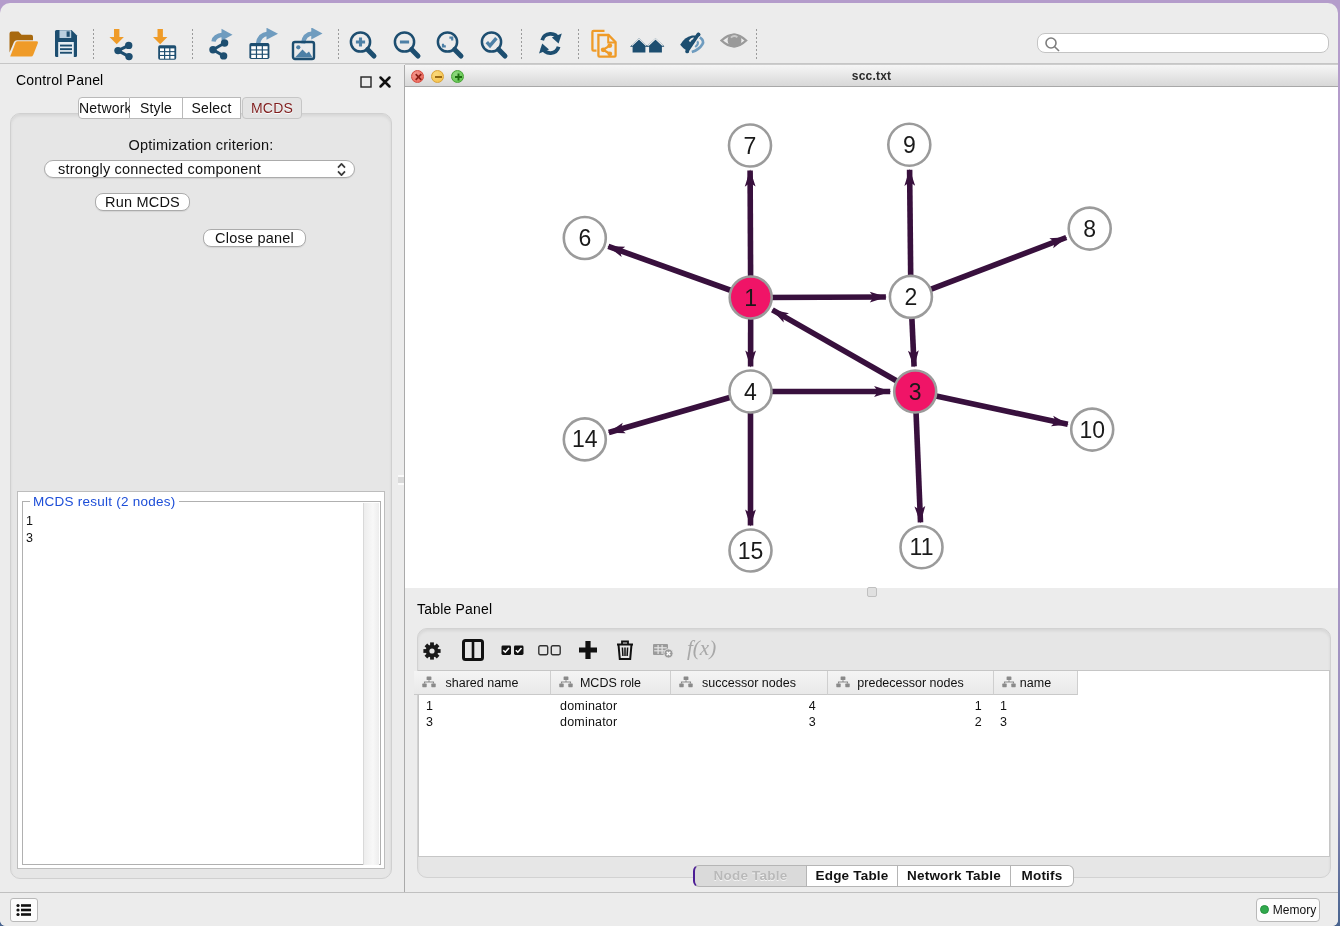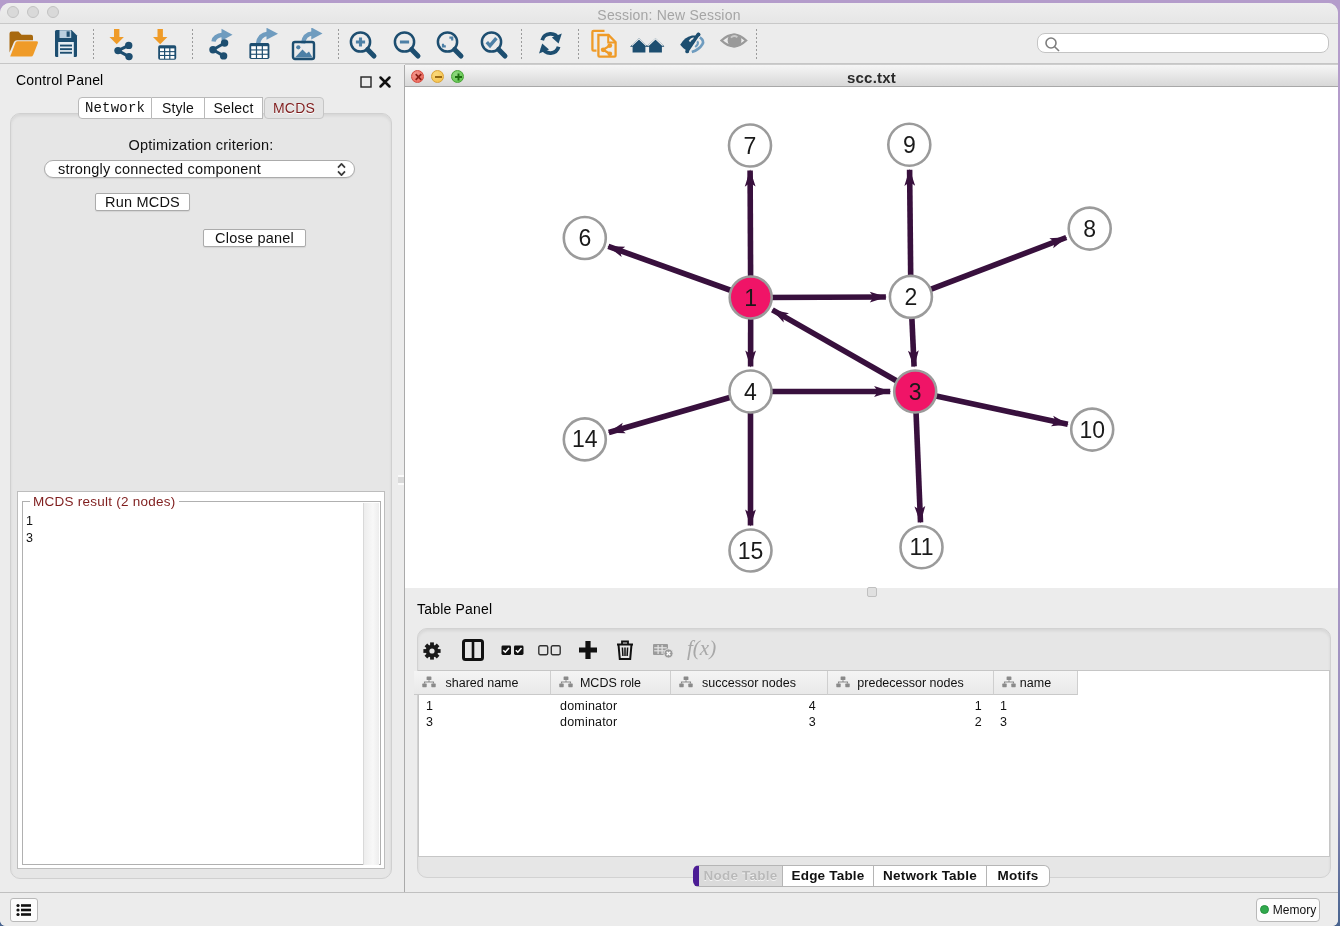--- a/index.html
+++ b/index.html
@@ -33,36 +33,36 @@
 .tab { position:static !important; font-size:14px; letter-spacing:0.2px; color:#111; background:#fff;
   border:1px solid #b9b9b9; border-left:none; height:22px; line-height:20px;
   text-align:center; }
 .tab.first { border-left:1px solid #b9b9b9; border-radius:4px 0 0 4px; }
 .tab.sel { background:#e4e4e4; color:#7f1d1d; border-color:#c6c6c6; border-left:1px solid #c6c6c6;
   margin-left:1px; border-radius:4px; text-shadow:0 1px 0 #fff; }
 #opt-label { left:11px; top:72px; width:380px; text-align:center; font-size:14.5px; letter-spacing:0.2px; color:#111; }
 #dropdown { left:44px; top:95px; width:311px; height:18px; background:#fff;
   border:1px solid #ababab; border-radius:9px; font-size:14.5px; letter-spacing:0.2px; color:#111;
   line-height:16px; padding-left:13px; box-shadow:0 1px 1px rgba(0,0,0,0.08); }
-.btn { background:#fff; border:1px solid #ababab; border-radius:2px; font-size:14.5px; letter-spacing:0.2px;
+.btn { background:#fff; border:1px solid #ababab; border-radius:8px; font-size:14.5px; letter-spacing:0.2px;
   color:#111; text-align:center; height:18px; line-height:16px;
   box-shadow:0 1px 1px rgba(0,0,0,0.08); }
 #mcds-pane { left:17px; top:426px; width:368px; height:378px; background:#fff;
   border:1px solid #bdbdbd; }
 #mcds-group { left:4px; top:9px; width:359px; height:364px; border:1px solid #b0b0b0; }
-#mcds-title { left:7px; top:-8px; background:#fff; padding:0 3px; font-size:13.5px; letter-spacing:0.25px; color:#7f1d1d; }
+#mcds-title { left:7px; top:-8px; background:#fff; padding:0 3px; font-size:13.5px; letter-spacing:0.25px; color:#1d4ed8; }
 #mcds-scroll { right:1px; top:1px; width:16px; height:362px;
   background:linear-gradient(90deg,#ededed,#f8f8f8 60%,#ededed); border-left:1px solid #d9d9d9; }
 
 #netframe { left:405px; top:61px; width:933px; height:527px; }
 #net-titlebar { left:0; top:0; width:933px; height:23px;
   background:linear-gradient(#f6f6f6,#d8d8d8); border-top:1px solid #cdcdcd;
   border-bottom:1px solid #a8a8a8; }
 .mtl { width:13px; height:13px; border-radius:50%; top:4.5px; }
-#net-title { left:0; top:4px; width:933px; text-align:center; font-size:15px; letter-spacing:0.2px; font-weight:600; color:#2b2b2b; }
+#net-title { left:0; top:4px; width:933px; text-align:center; font-size:12px; letter-spacing:0.2px; font-weight:600; color:#2b2b2b; }
 #net-canvas { left:0; top:23px; width:933px; height:501px; background:#fff; }
 #splitter-h { left:405px; top:585px; width:933px; height:9px; background:#ececec; }
 #split-handle { left:462px; top:-1px; width:10px; height:10px; background:#e0e0e0;
   border:1px solid #c0c0c0; border-radius:2px; }
 
 #tpanel { left:405px; top:594px; width:933px; height:292px; background:#ececec; }
 #tp-recess { left:12px; top:31px; width:914px; height:250px; background:#e6e6e6;
   border:1px solid #d2d2d2; border-radius:10px;
   box-shadow:inset 0 2px 3px rgba(0,0,0,0.07); }
 #tp-table { left:13px; top:73px; width:912px; height:187px; background:#fff;
@@ -82,26 +82,20 @@
   border:1px solid #b9b9b9; border-radius:3px; }
 #membtn { left:1256px; top:5px; width:64px; height:24px; background:#fcfcfc;
   border:1px solid #b9b9b9; border-radius:4px; font-size:12px; color:#111;
   line-height:22px; text-align:center; }
 svg { display:block; }
 </style>
 </head>
 <body>
 <div id="win">
 
-  <div id="titlebar">
-    <div class="tl" style="left:6.5px;"></div>
-    <div class="tl" style="left:26.5px;"></div>
-    <div class="tl" style="left:46.5px;"></div>
-    <div id="title-text">Session: New Session</div>
-  </div>
 
   <div id="toolbar">
     <svg width="32" height="32" viewBox="0 0 32 32" style="position:absolute;left:8px;top:4px;">
         <path d="M1.5 28.5 L1.5 5.5 Q1.5 3.5 3.5 3.5 L10.5 3.5 L13.5 6.8 L23 6.8 Q25 6.8 25 8.8 L25 12.2 L8.8 12.2 Q6.8 12.2 6 14 L1.5 24.5 Z" fill="#a8690f"></path>
         <path d="M2.2 28.5 L7.6 14.6 Q8.2 13.2 9.8 13.2 L28.6 13.2 Q30.6 13.2 29.9 15 L25.2 27 Q24.6 28.5 23 28.5 Z" fill="#ef9b28"></path>
       </svg>
     <svg width="24" height="34" viewBox="0 0 24 34" style="position:absolute;left:54px;top:4px;">
         <path d="M1 27.5 Q1 29 2.5 29 L21.5 29 Q23 29 23 27.5 L23 7.5 L17.5 2 L2.5 2 Q1 2 1 3.5 Z" fill="#1d4e70"></path>
         <path d="M5.5 2.2 L17.2 2.2 L17.2 10 L5.5 10 Z" fill="#b9cfdf"></path>
         <rect x="12.6" y="3.4" width="3.1" height="5.4" fill="#1d4e70"></rect>
@@ -239,21 +233,21 @@
   </div>
 
   <div id="cpanel">
     <div class="panel-title" style="left:16px; top:7px;">Control Panel</div>
     <svg width="34" height="16" viewBox="0 0 34 16" style="position:absolute;left:359px;top:9px;">
       <rect x="2" y="3" width="10" height="10" fill="none" stroke="#222" stroke-width="1.4"></rect>
       <path d="M21.5 3.5 L30.5 12.5 M30.5 3.5 L21.5 12.5" stroke="#111" stroke-width="2.5" stroke-linecap="round"></path>
     </svg>
     <div id="cp-recess"></div>
     <div class="tabrow" style="left:78px; top:32px;">
-      <div class="tab first" style="width:74px;font-family:Liberation Mono, monospace;">Network</div>
+      <div class="tab first" style="width:52px;">Network</div>
       <div class="tab" style="width:53px;">Style</div>
       <div class="tab" style="width:58px;">Select</div>
       <div class="tab sel" style="width:60px;">MCDS</div>
     </div>
     <div id="opt-label">Optimization criterion:</div>
     <div id="dropdown">strongly connected component
       <svg width="11" height="15" viewBox="0 0 11 15" style="position:absolute; right:7px; top:1px;">
         <path d="M2 5.6 L5.5 1.8 L9 5.6" fill="none" stroke="#3c3c3c" stroke-width="1.7" stroke-linejoin="round"></path>
         <path d="M2 9.4 L5.5 13.2 L9 9.4" fill="none" stroke="#3c3c3c" stroke-width="1.7" stroke-linejoin="round"></path>
       </svg>
@@ -440,21 +434,21 @@
       <div class="td" style="left:252px; top:27px; width:145px; text-align:right;">4</div>
       <div class="td" style="left:409px; top:27px; width:154px; text-align:right;">1</div>
       <div class="td" style="left:581px; top:27px;">1</div>
       <div class="td" style="left:7px; top:43px;">3</div>
       <div class="td" style="left:141px; top:43px;">dominator</div>
       <div class="td" style="left:252px; top:43px; width:145px; text-align:right;">3</div>
       <div class="td" style="left:409px; top:43px; width:154px; text-align:right;">2</div>
       <div class="td" style="left:581px; top:43px;">3</div>
     </div>
     <div class="tabrow2" style="left:288px; top:268px;">
-      <div class="btab" style="width:90px; border-left:6px solid #4c1d95; border-radius:6px 0 0 6px; background:#dadada; color:#b9b9b9; text-shadow:0 1px 0 #f5f5f5;">Node Table</div>
+      <div class="btab" style="width:114px; border-left:2px solid #4c1d95; border-radius:6px 0 0 6px; background:#dadada; color:#b9b9b9; text-shadow:0 1px 0 #f5f5f5;">Node Table</div>
       <div class="btab" style="width:91px;">Edge Table</div>
       <div class="btab" style="width:113px;">Network Table</div>
       <div class="btab" style="width:63px; border-radius:0 6px 6px 0;">Motifs</div>
     </div>
   </div>
 
   <div id="statusbar">
     <div id="listbtn">
       <svg width="26" height="22" viewBox="0 0 26 22">
         <circle cx="7" cy="6.5" r="1.6" fill="#111"></circle>

